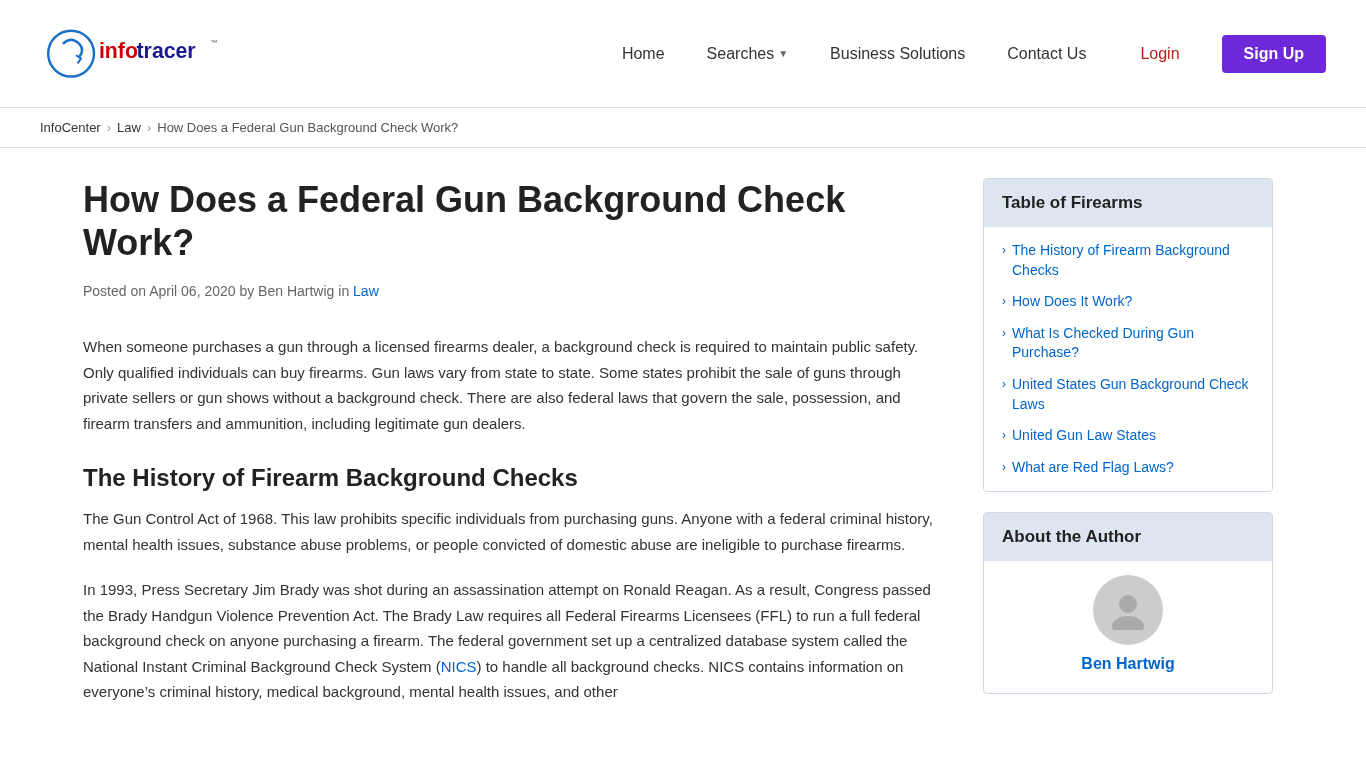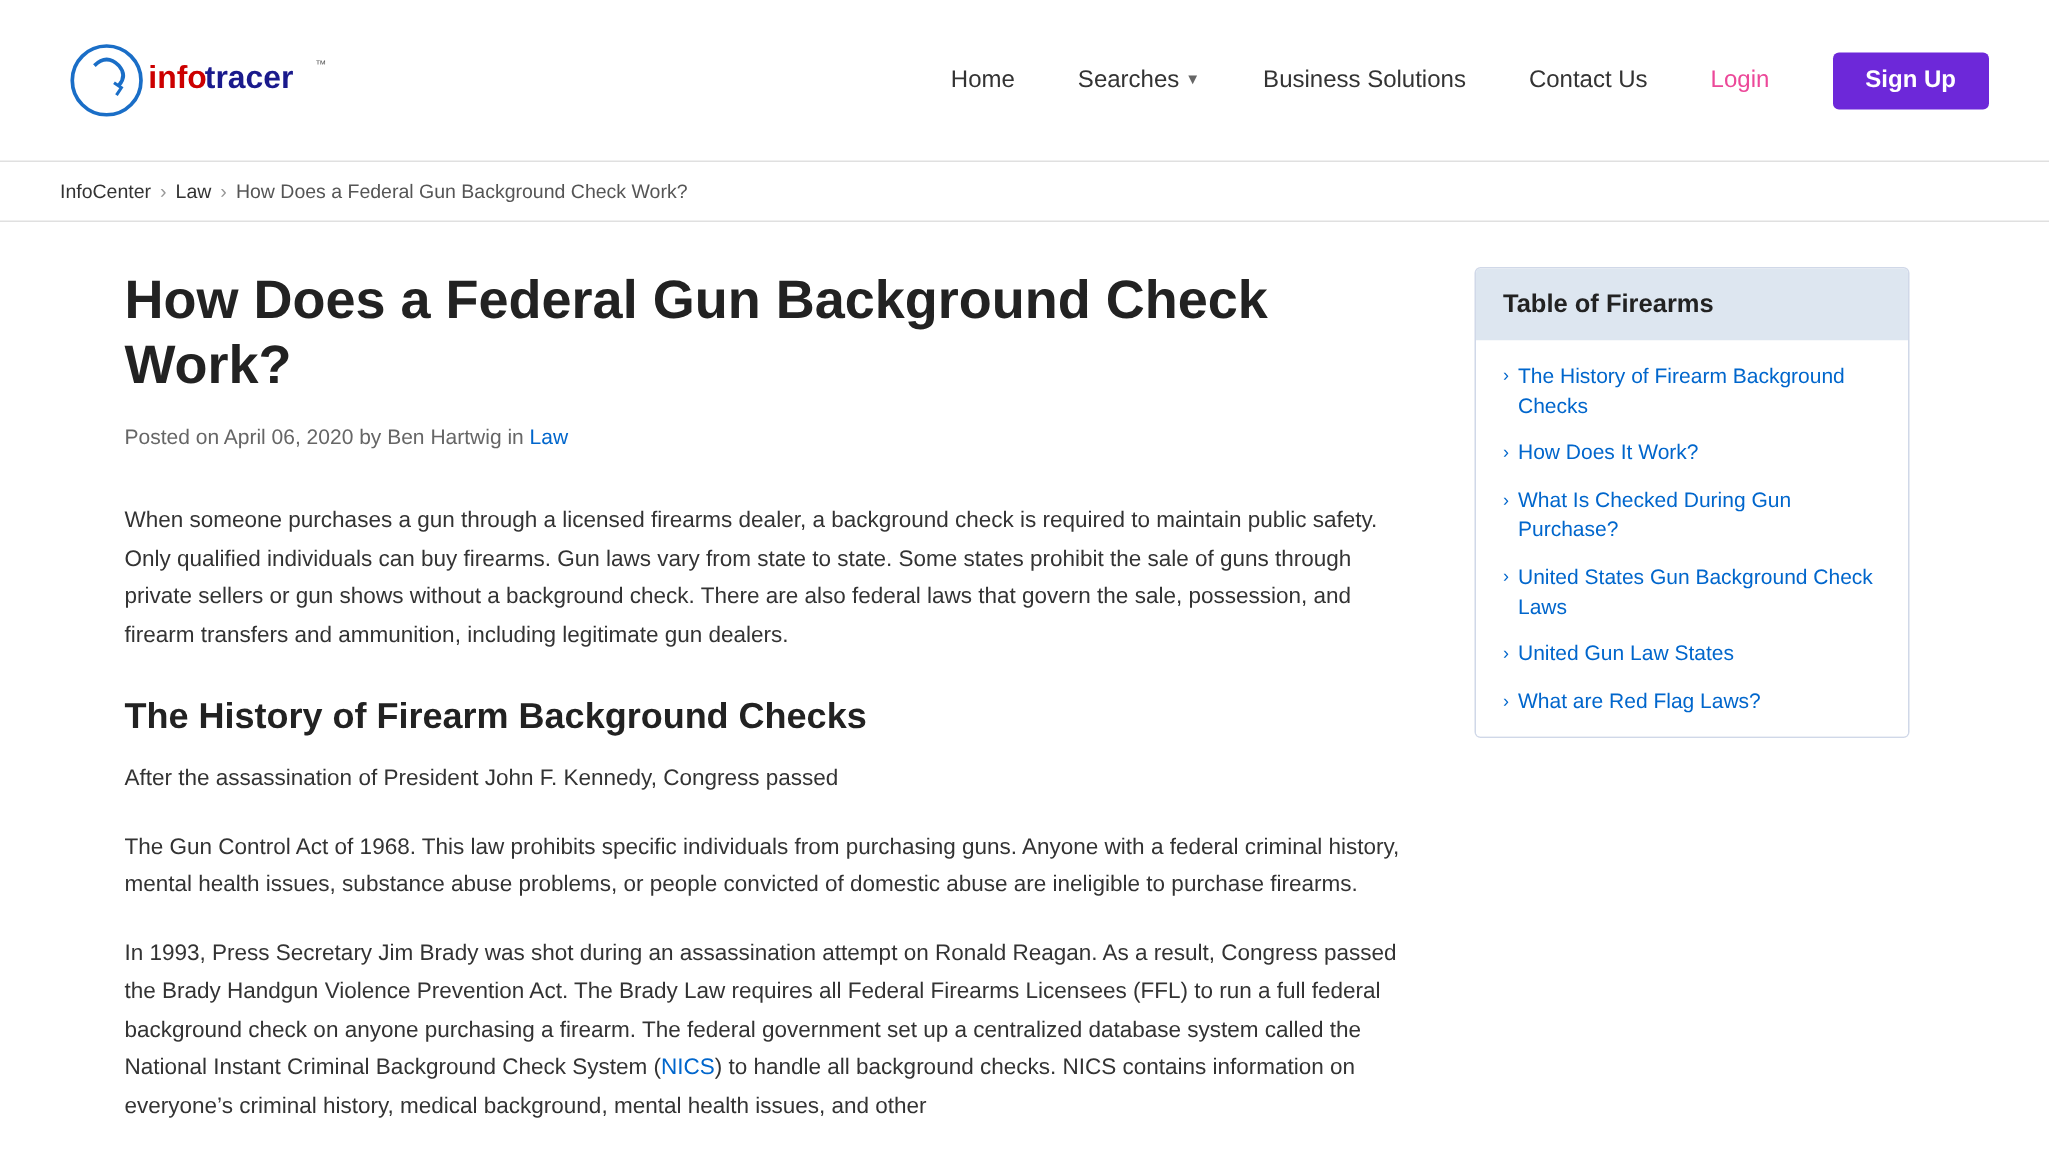--- a/index.html
+++ b/index.html
@@ -24,24 +24,25 @@
       font-size: 16px;
       color: #333;
       text-decoration: none;
       cursor: pointer;
       display: flex;
       align-items: center;
       gap: 4px;
     }
     .nav-btn-login {
       font-size: 16px;
-      color: #ec4899;
+      color: #b91c1c;
       background: none;
       border: none;
       cursor: pointer;
+      margin-left: 12px;
     }
     .nav-btn-signup {
       background: #6d28d9;
       color: #fff;
       border: none;
       padding: 10px 22px;
       font-size: 16px;
       border-radius: 4px;
       cursor: pointer;
       font-weight: bold;
@@ -235,21 +236,20 @@
     <h1>How Does a Federal Gun Background Check Work?</h1>
     <p class="meta">
       <span>Posted on April 06, 2020 by Ben Hartwig in</span>
       <a href="#">Law</a>
     </p>
 
     <p>When someone purchases a gun through a licensed firearms dealer, a background check is required to maintain public safety. Only qualified individuals can buy firearms. Gun laws vary from state to state. Some states prohibit the sale of guns through private sellers or gun shows without a background check. There are also federal laws that govern the sale, possession, and firearm transfers and ammunition, including legitimate gun dealers.</p>
 
     <h2>The History of Firearm Background Checks</h2>
 
-    <p>After the assassination of President John F. Kennedy, Congress passed</p>
 
     <p>The Gun Control Act of 1968. This law prohibits specific individuals from purchasing guns. Anyone with a federal criminal history, mental health issues, substance abuse problems, or people convicted of domestic abuse are ineligible to purchase firearms.</p>
 
     <p>
       <span>In 1993, Press Secretary Jim Brady was shot during an assassination attempt on Ronald Reagan. As a result, Congress passed the Brady Handgun Violence Prevention Act. The Brady Law requires all Federal Firearms Licensees (FFL) to run a full federal background check on anyone purchasing a firearm. The federal government set up a centralized database system called the National Instant Criminal Background Check System (</span><a href="#">NICS</a><span>) to handle all background checks. NICS contains information on everyone’s criminal history, medical background, mental health issues, and other</span>
     </p>
   </article>
 
   <aside class="sidebar">
 
@@ -276,15 +276,27 @@
           <span class="toc-chevron">›</span>
           <a href="#">United Gun Law States</a>
         </div>
         <div class="toc-item">
           <span class="toc-chevron">›</span>
           <a href="#">What are Red Flag Laws?</a>
         </div>
       </div>
     </div>
 
+    <div class="sidebar-box">
+      <div class="sidebar-box-header">About the Author</div>
+      <div class="about-author-body">
+        <div class="author-avatar">
+          <svg width="40" height="40" viewBox="0 0 40 40">
+            <circle cx="20" cy="14" r="9" fill="#aaa"></circle>
+            <ellipse cx="20" cy="36" rx="16" ry="10" fill="#aaa"></ellipse>
+          </svg>
+        </div>
+        <div class="author-name">Ben Hartwig</div>
+      </div>
+    </div>
 
   </aside>
 </div>
 
 </body></html>

